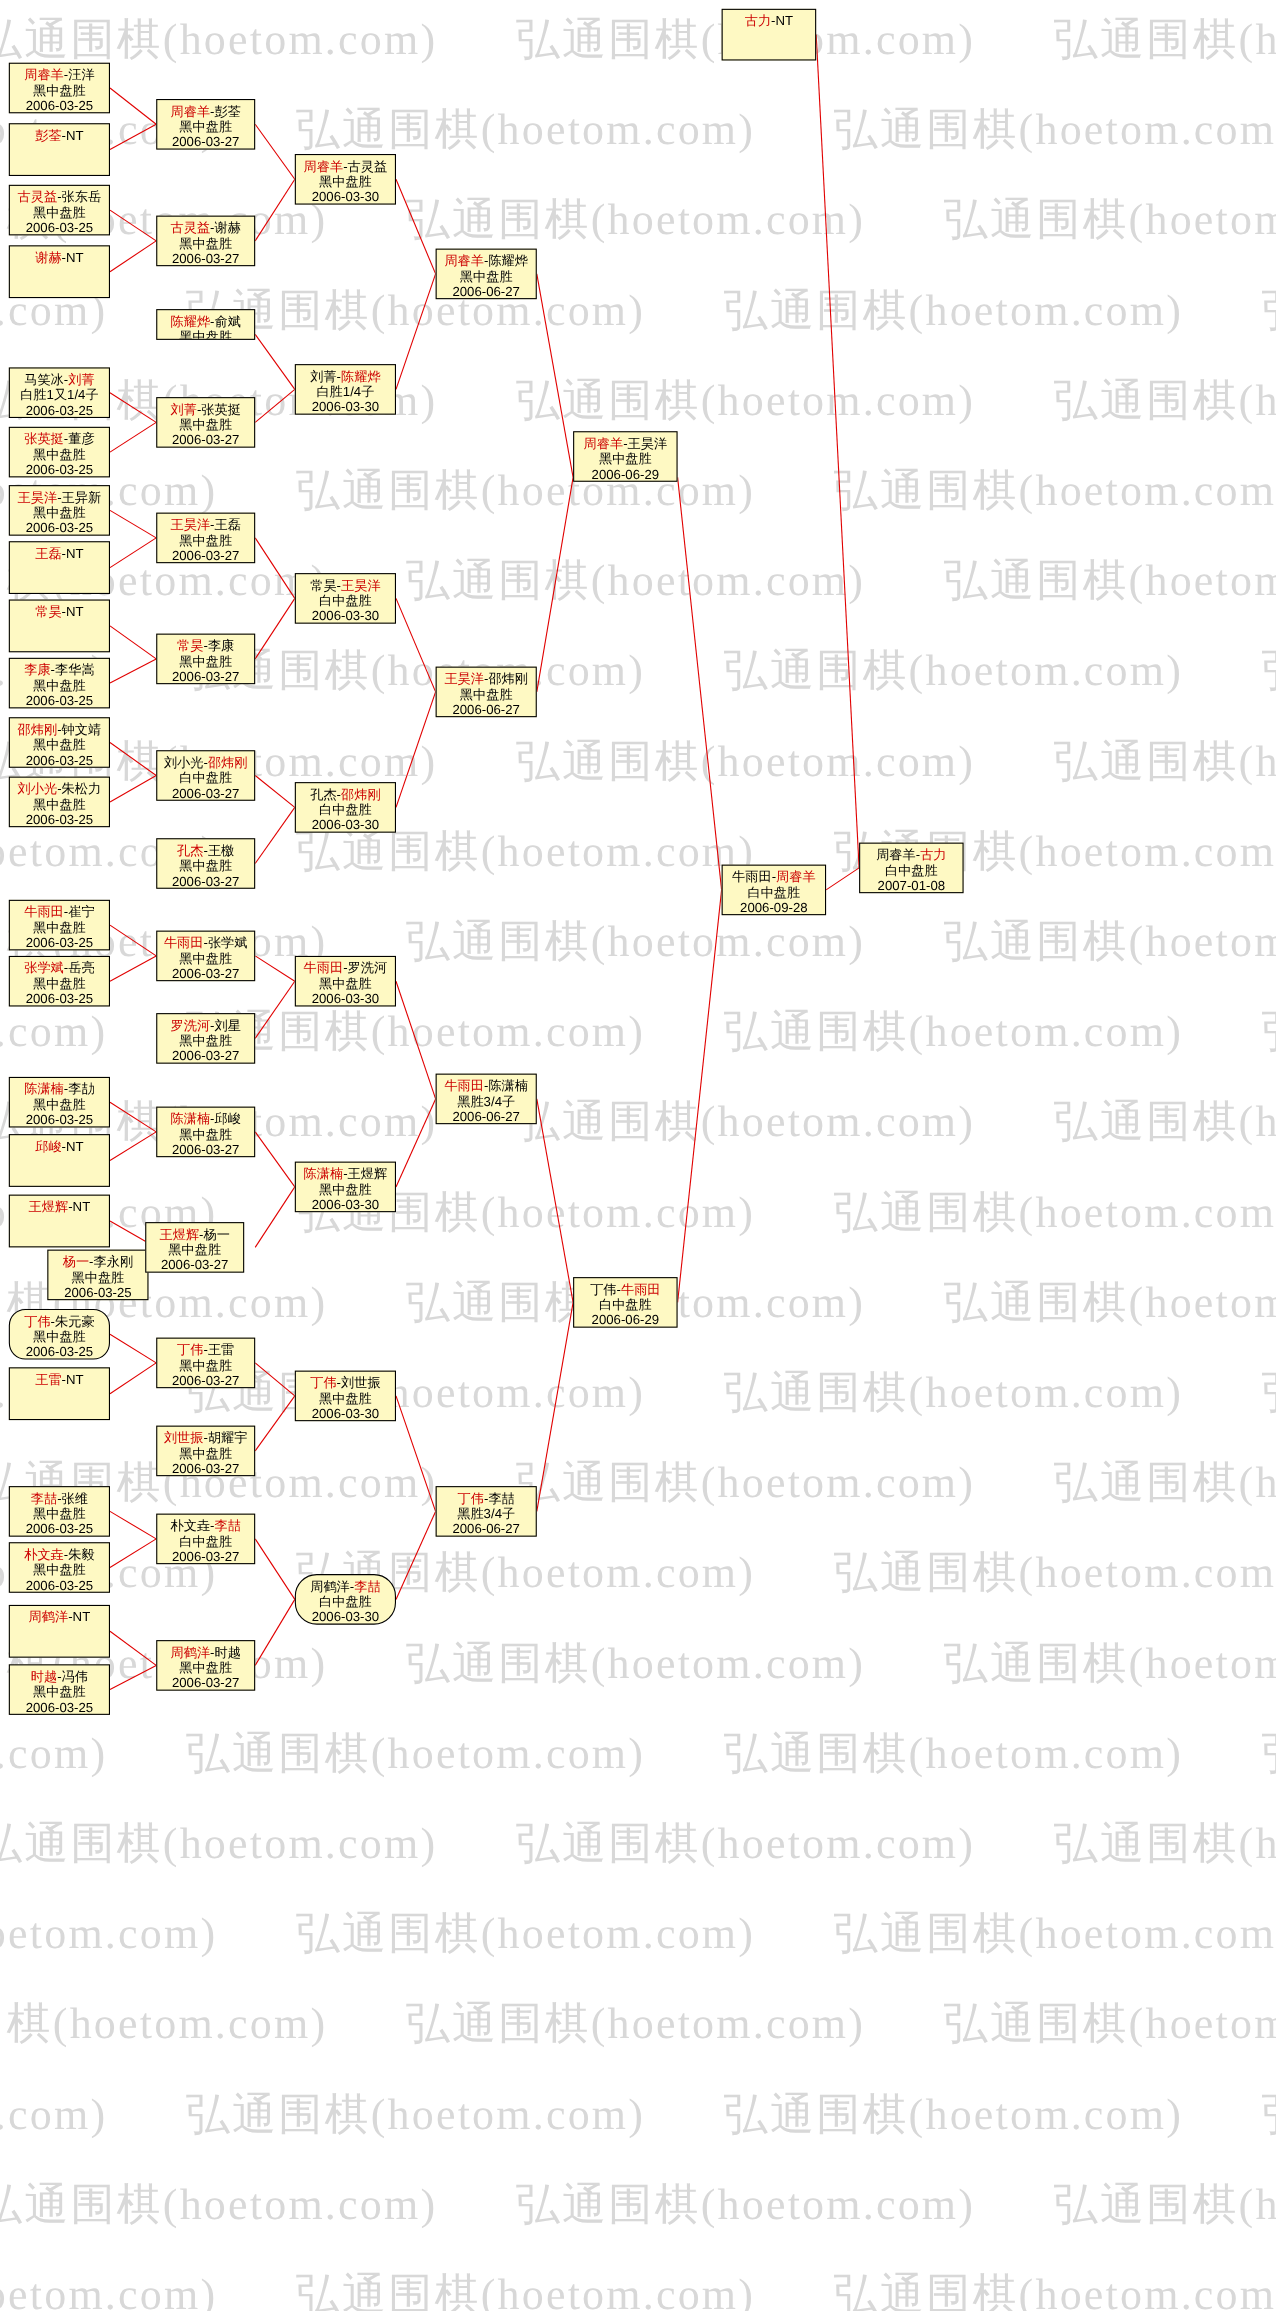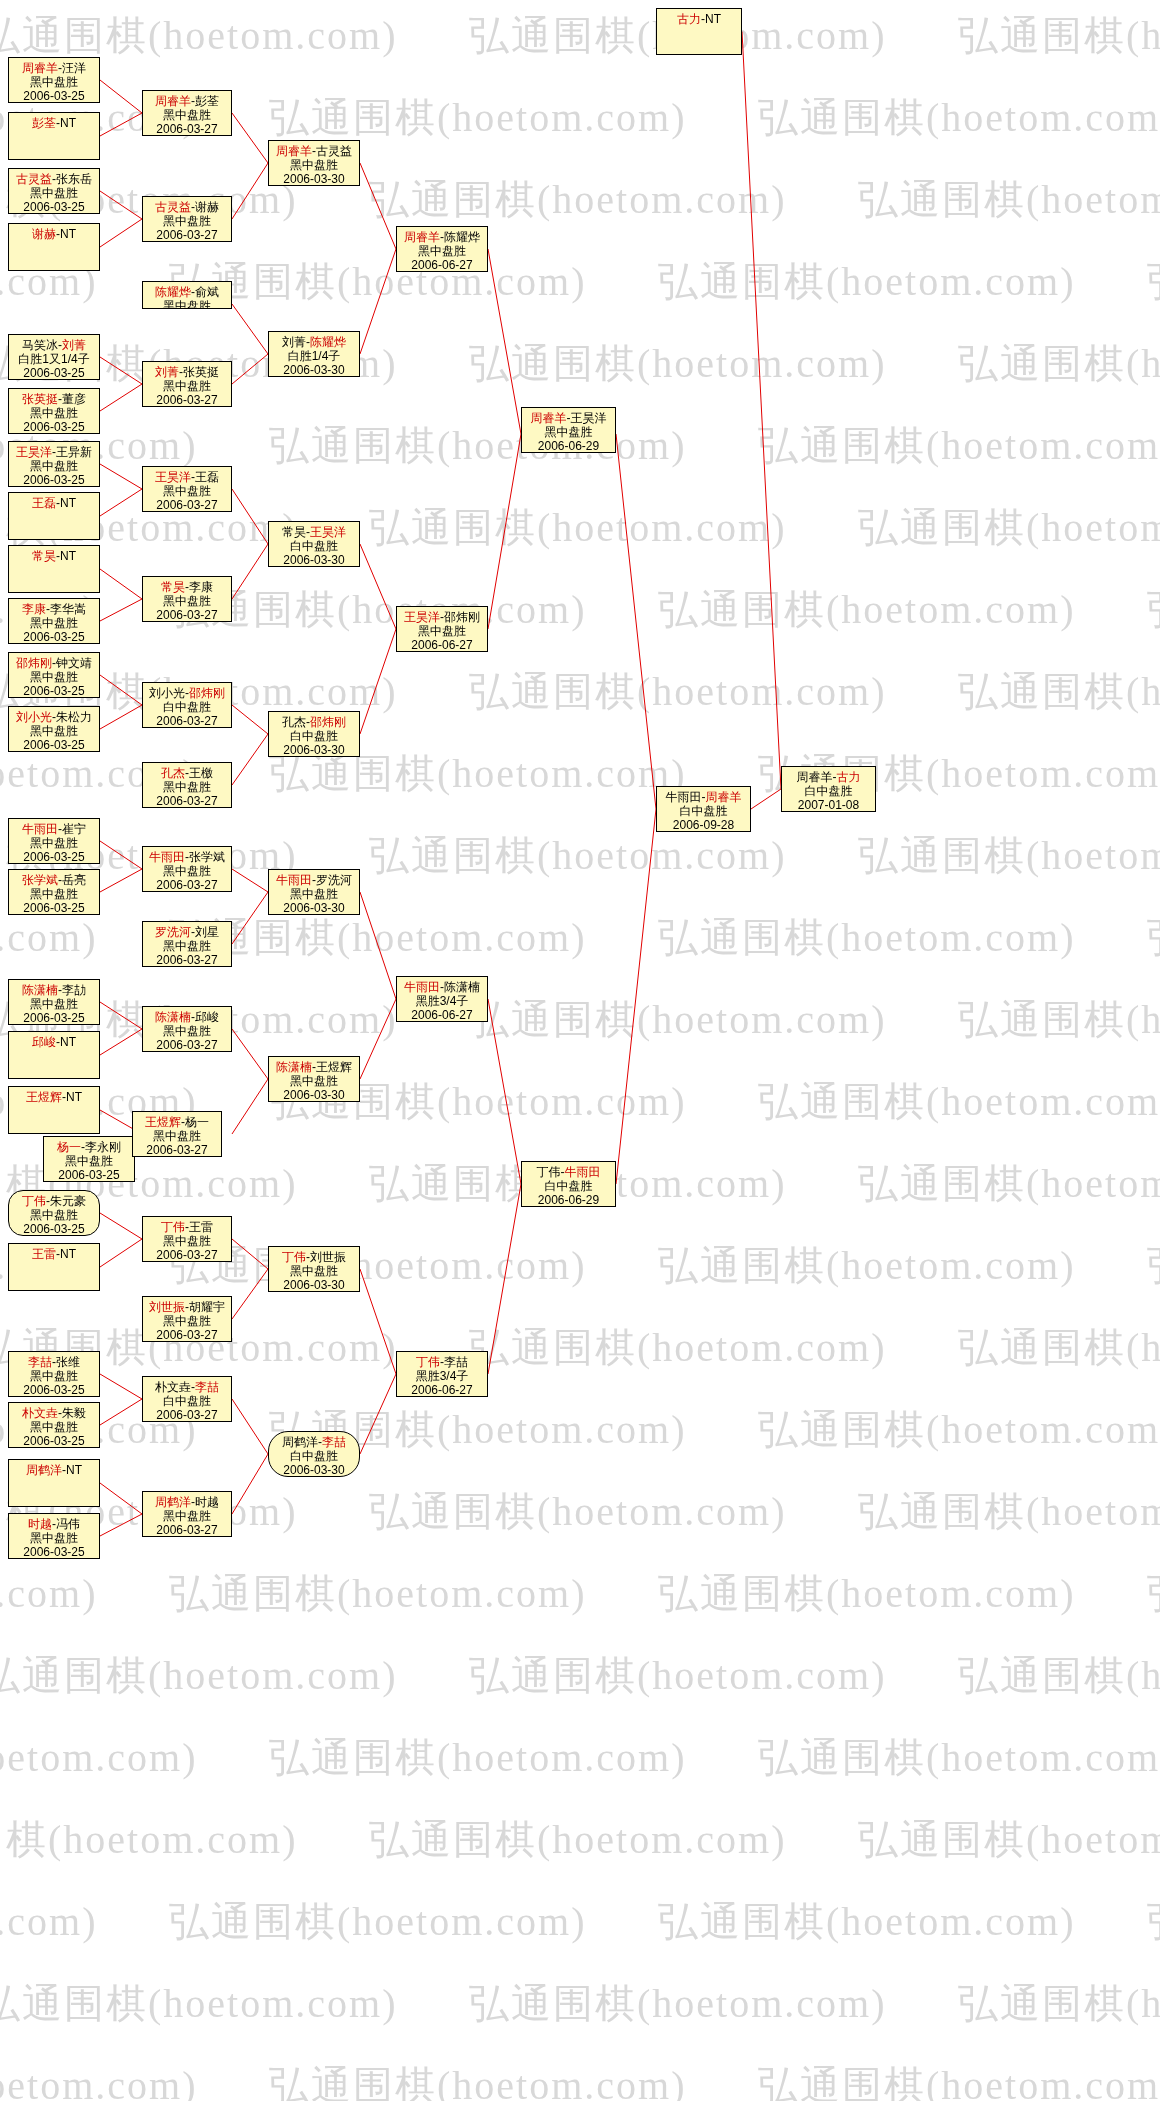--- a/index.html
+++ b/index.html
@@ -413,21 +413,21 @@
       <div class="match-box" style="left: 396px; top: 976px; width: 92px; height: 46px;">
         <div class="names"><span class="win">牛雨田</span>-<span>陈潇楠</span></div>
         <div>黑胜3/4子</div>
         <div>2006-06-27</div>
       </div>
       <div class="match-box" style="left: 396px; top: 1351px; width: 92px; height: 46px;">
         <div class="names"><span class="win">丁伟</span>-<span>李喆</span></div>
         <div>黑胜3/4子</div>
         <div>2006-06-27</div>
       </div>
-      <div class="match-box" style="left: 521px; top: 407px; width: 95px; height: 46px;">
+      <div class="match-box" style="left: 521px; top: 392px; width: 95px; height: 46px;">
         <div class="names"><span class="win">周睿羊</span>-<span>王昊洋</span></div>
         <div>黑中盘胜</div>
         <div>2006-06-29</div>
       </div>
       <div class="match-box" style="left: 521px; top: 1161px; width: 95px; height: 46px;">
         <div class="names"><span>丁伟</span>-<span class="win">牛雨田</span></div>
         <div>白中盘胜</div>
         <div>2006-06-29</div>
       </div>
       <div class="match-box" style="left: 656px; top: 786px; width: 95px; height: 46px;">

